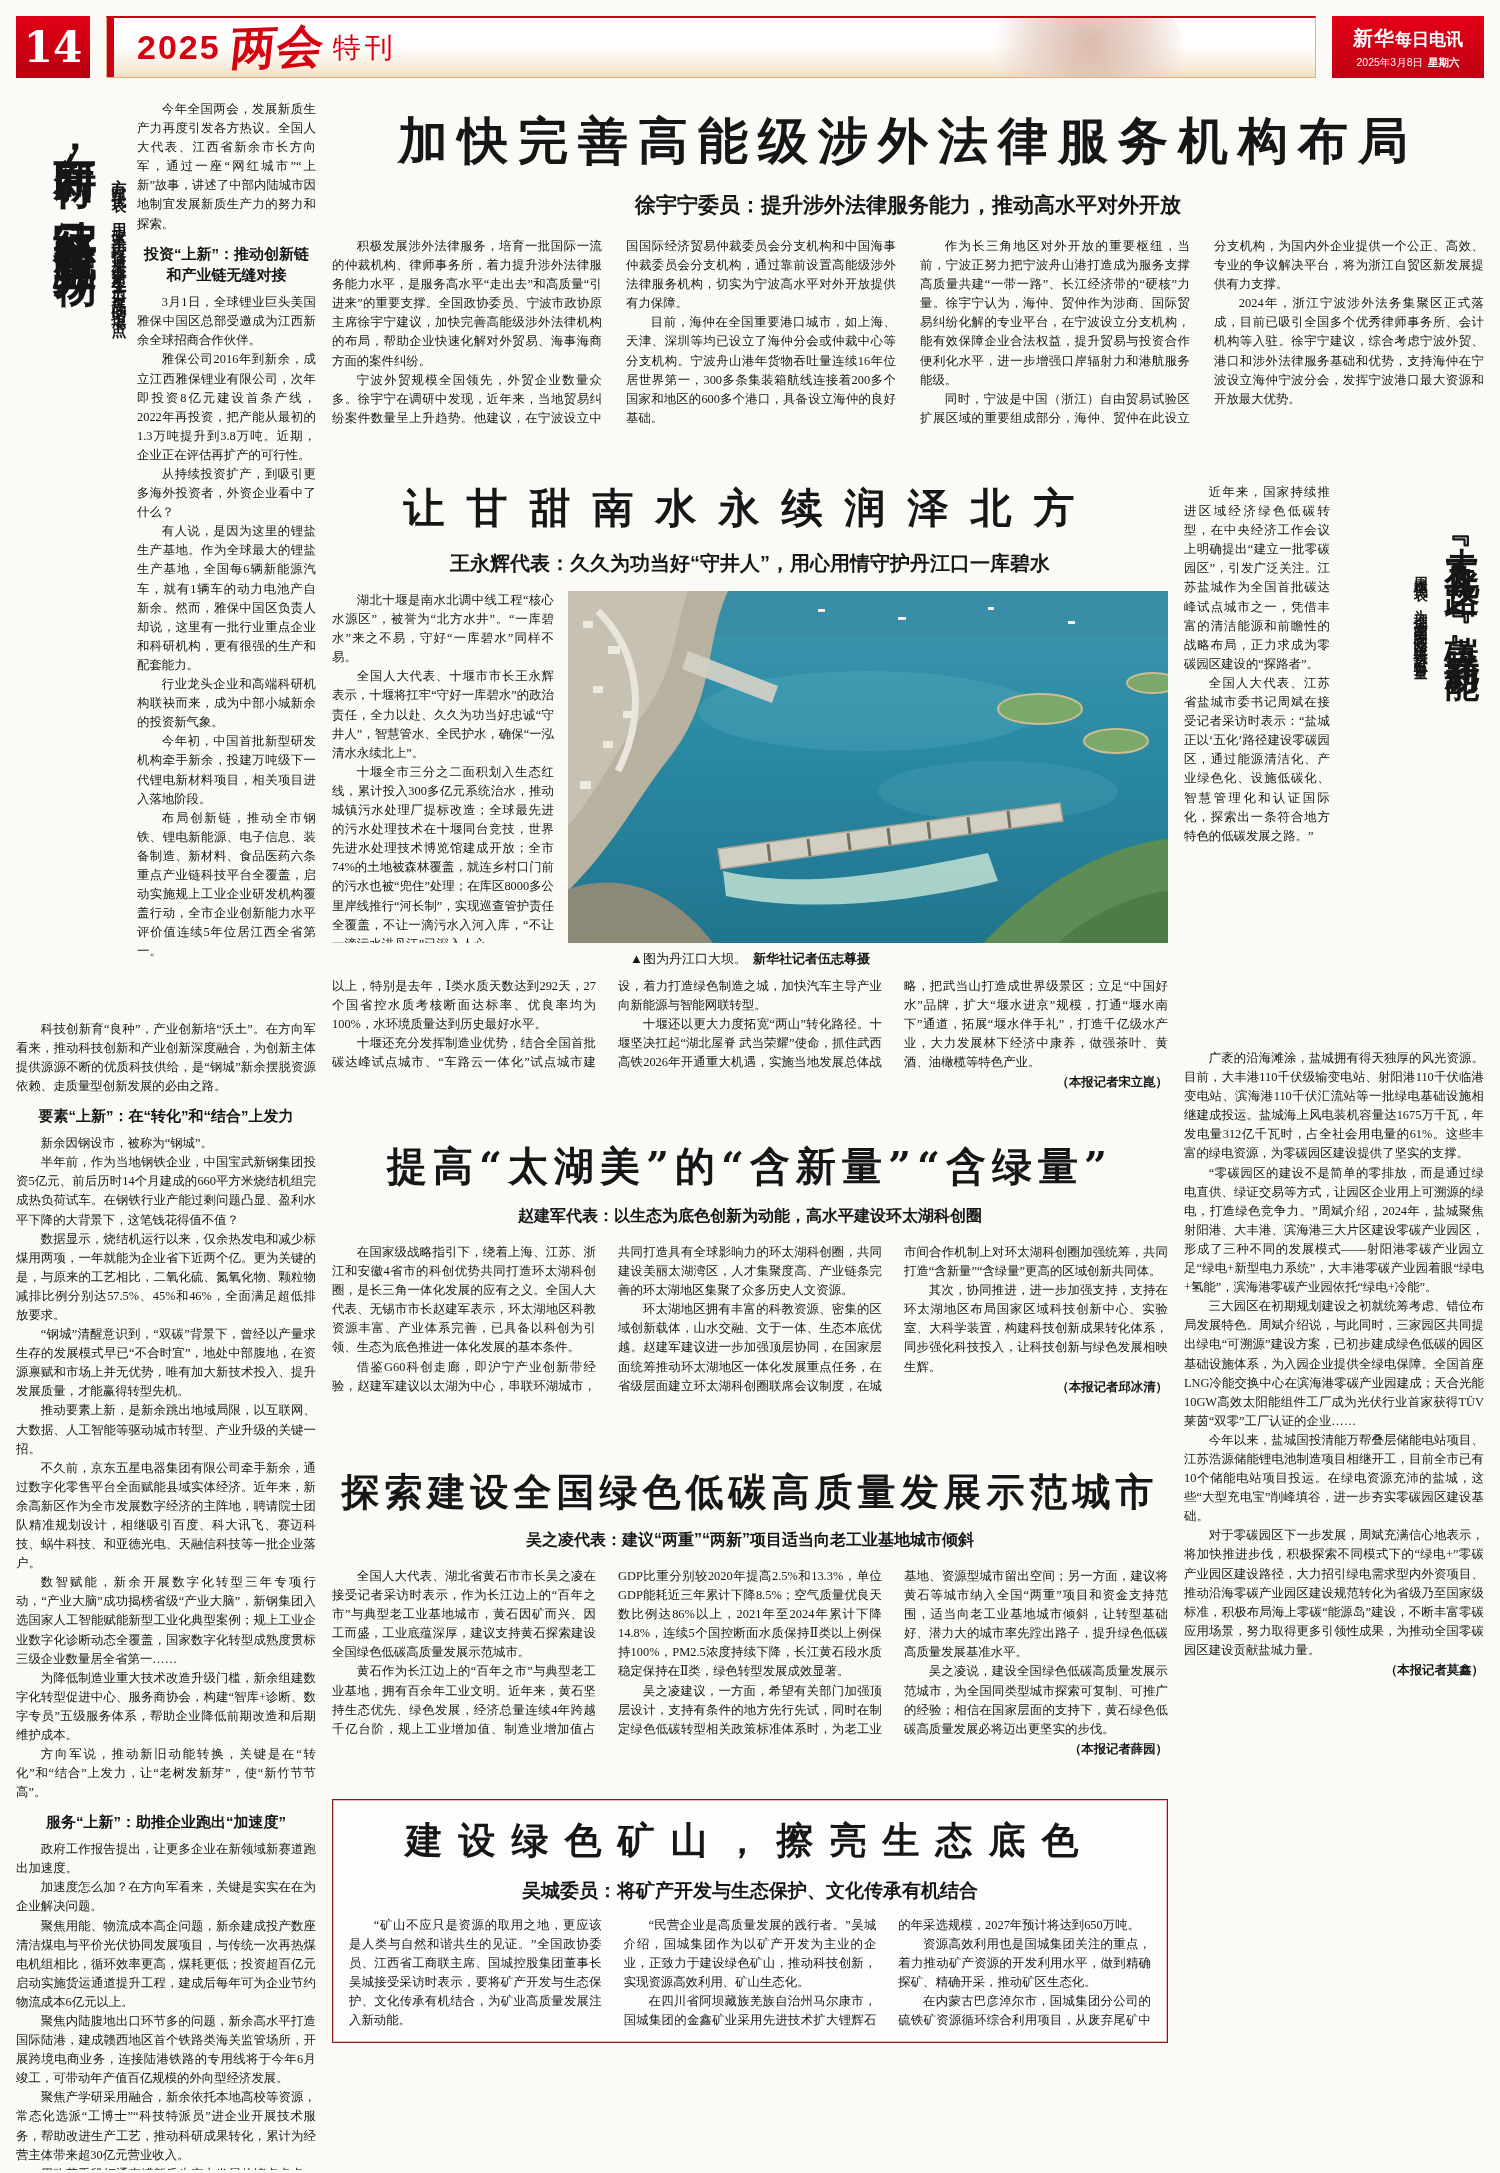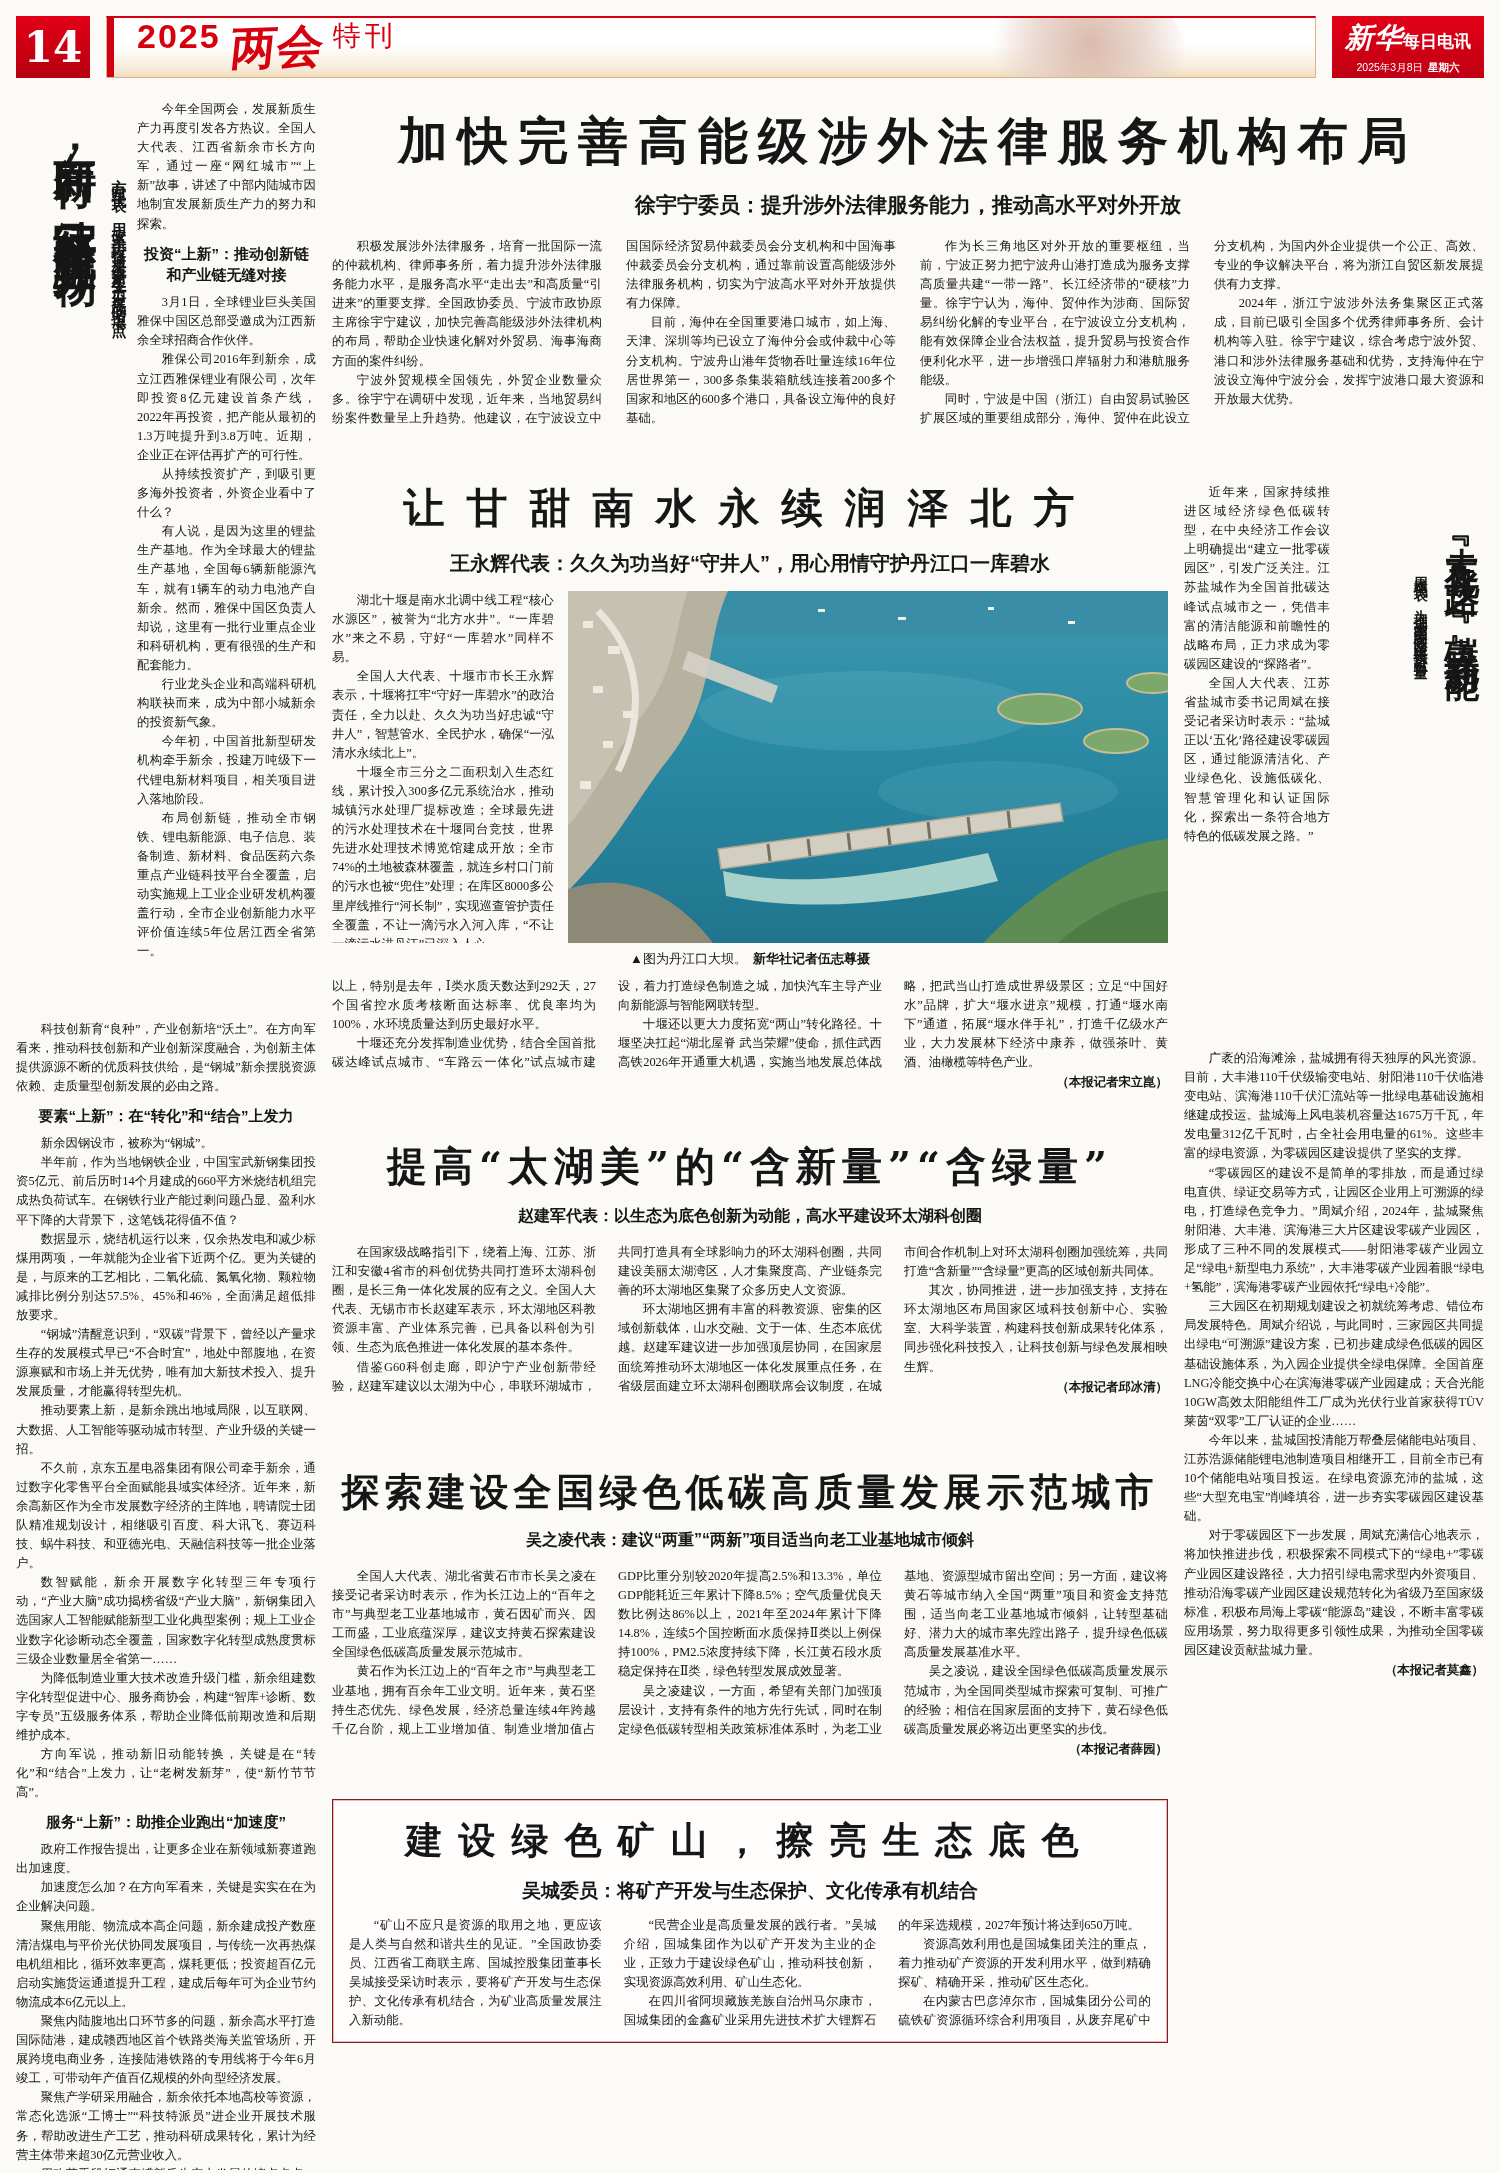--- a/index.html
+++ b/index.html
@@ -10,31 +10,31 @@
   }
   
   .header{display:flex;margin:16px 16px 0;height:62px;gap:16px;}
   .pagenum{width:74px;flex:none;background:linear-gradient(180deg,#e30016,#b50010);
     color:#fff;display:flex;align-items:center;justify-content:center;
     font-size:42px;font-weight:bold;font-family:"DejaVu Serif",serif;}
   .banner{flex:1;position:relative;overflow:hidden;display:flex;align-items:center;
     border:1px solid #e0b183;border-top:2px solid #cf0011;
     background:linear-gradient(180deg,#ffffff 45%,#f7ecdb 85%,#f0dcbe);}
   .banner::before{content:"";position:absolute;left:0;top:0;bottom:0;width:7px;background:#cf0011;}
-  .b-inner{display:flex;align-items:flex-start;padding-left:30px;position:relative;z-index:1;}
+  .b-inner{display:flex;align-items:center;padding-left:30px;position:relative;z-index:1;}
   .b-year{font-size:34px;font-weight:bold;color:#d6000f;font-family:"Liberation Sans",sans-serif;letter-spacing:2px;}
   .b-lh{font-size:46px;font-weight:bold;color:#d6000f;margin:0 10px;
     transform:skewX(-8deg) rotate(-2deg);display:inline-block;font-family:"DejaVu Serif",serif;}
   .b-tk{font-size:28px;font-weight:normal;color:#d6000f;letter-spacing:4px;}
   .b-swirl{position:absolute;right:130px;top:-34px;width:210px;height:130px;border-radius:50%;
     background:radial-gradient(circle at 55% 45%,#cfa492 0%,#e4cdc2 40%,rgba(255,255,255,0) 72%);opacity:.75;}
   .masthead{width:152px;flex:none;background:linear-gradient(180deg,#e30016,#bf0013);color:#fff;
     display:flex;flex-direction:column;align-items:center;justify-content:center;gap:4px;}
   .mh-logo{white-space:nowrap;}
-  .mh-script{font-size:28px;font-weight:bold;font-style:italic;letter-spacing:1px;}
+  .mh-script{font-size:20px;font-weight:bold;letter-spacing:1px;}
   .mh-rest{font-size:17px;font-weight:bold;}
   .mh-date{font-size:10.5px;font-family:"Liberation Sans",sans-serif;}
   .mh-date b{margin-left:5px;}
   
   .bp{margin:0;text-indent:2em;font-size:12.4px;line-height:1.54;text-align:justify;}
   .subhead{font-family:"Liberation Sans",sans-serif;font-weight:bold;font-size:15px;
     text-align:center;line-height:1.45;margin:9px 6px 7px;}
   .credit{margin:2px 0 0;text-align:right;font-weight:bold;font-size:12.4px;
     font-family:"Liberation Sans",sans-serif;}
   .kick{text-align:center;font-family:"Liberation Sans",sans-serif;font-weight:bold;}

